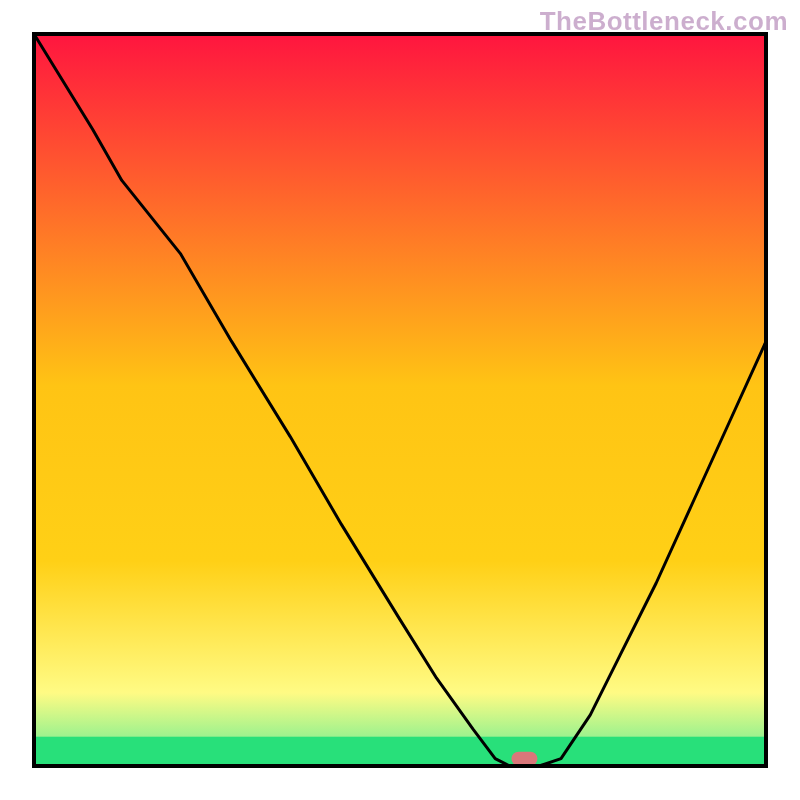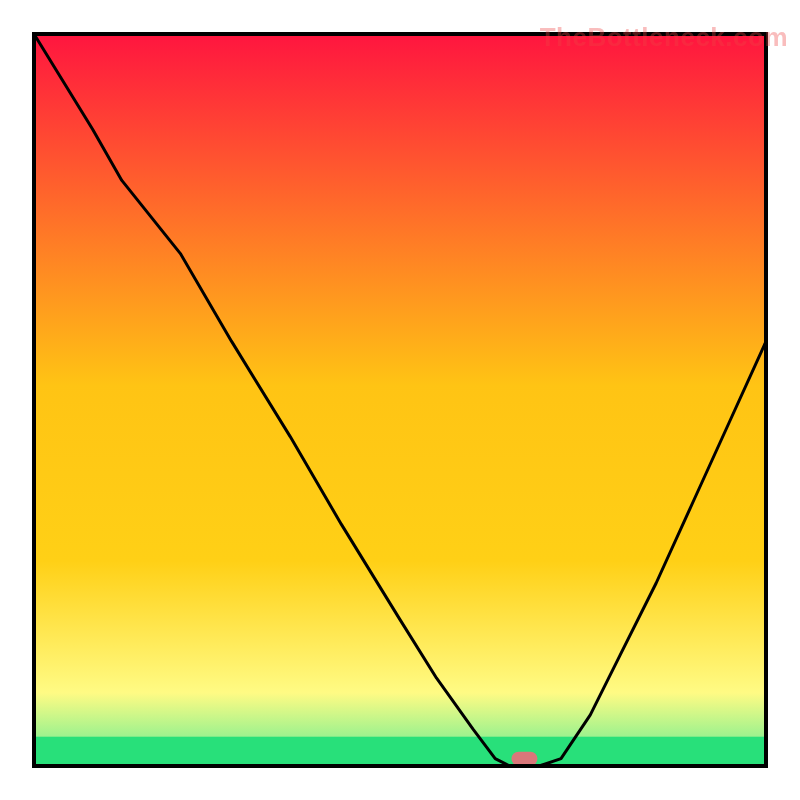--- a/index.html
+++ b/index.html
@@ -1,20 +1,20 @@
 <!DOCTYPE html>
 <html><head>
 <meta charset="utf-8">
 <style>
   html,body{margin:0;padding:0;width:800px;height:800px;background:#fff;overflow:hidden;}
   .stage{position:relative;width:800px;height:800px;}
   .watermark{
-    position:absolute;top:22px;right:12px;
+    position:absolute;top:6px;right:12px;
     font-family:Arial,Helvetica,sans-serif;font-size:26px;font-weight:700;
-    color:#ef4444;opacity:0.35;letter-spacing:0.5px;
+    color:#701a75;opacity:0.35;letter-spacing:0.5px;
   }
   svg{position:absolute;top:0;left:0;width:800px;height:800px;display:block;}
 </style>
 </head>
 <body>
 
 <div class="stage">
   <svg viewBox="0 0 800 800">
     <defs>
       <linearGradient id="bg-grad" x1="0" y1="0" x2="0" y2="1">

